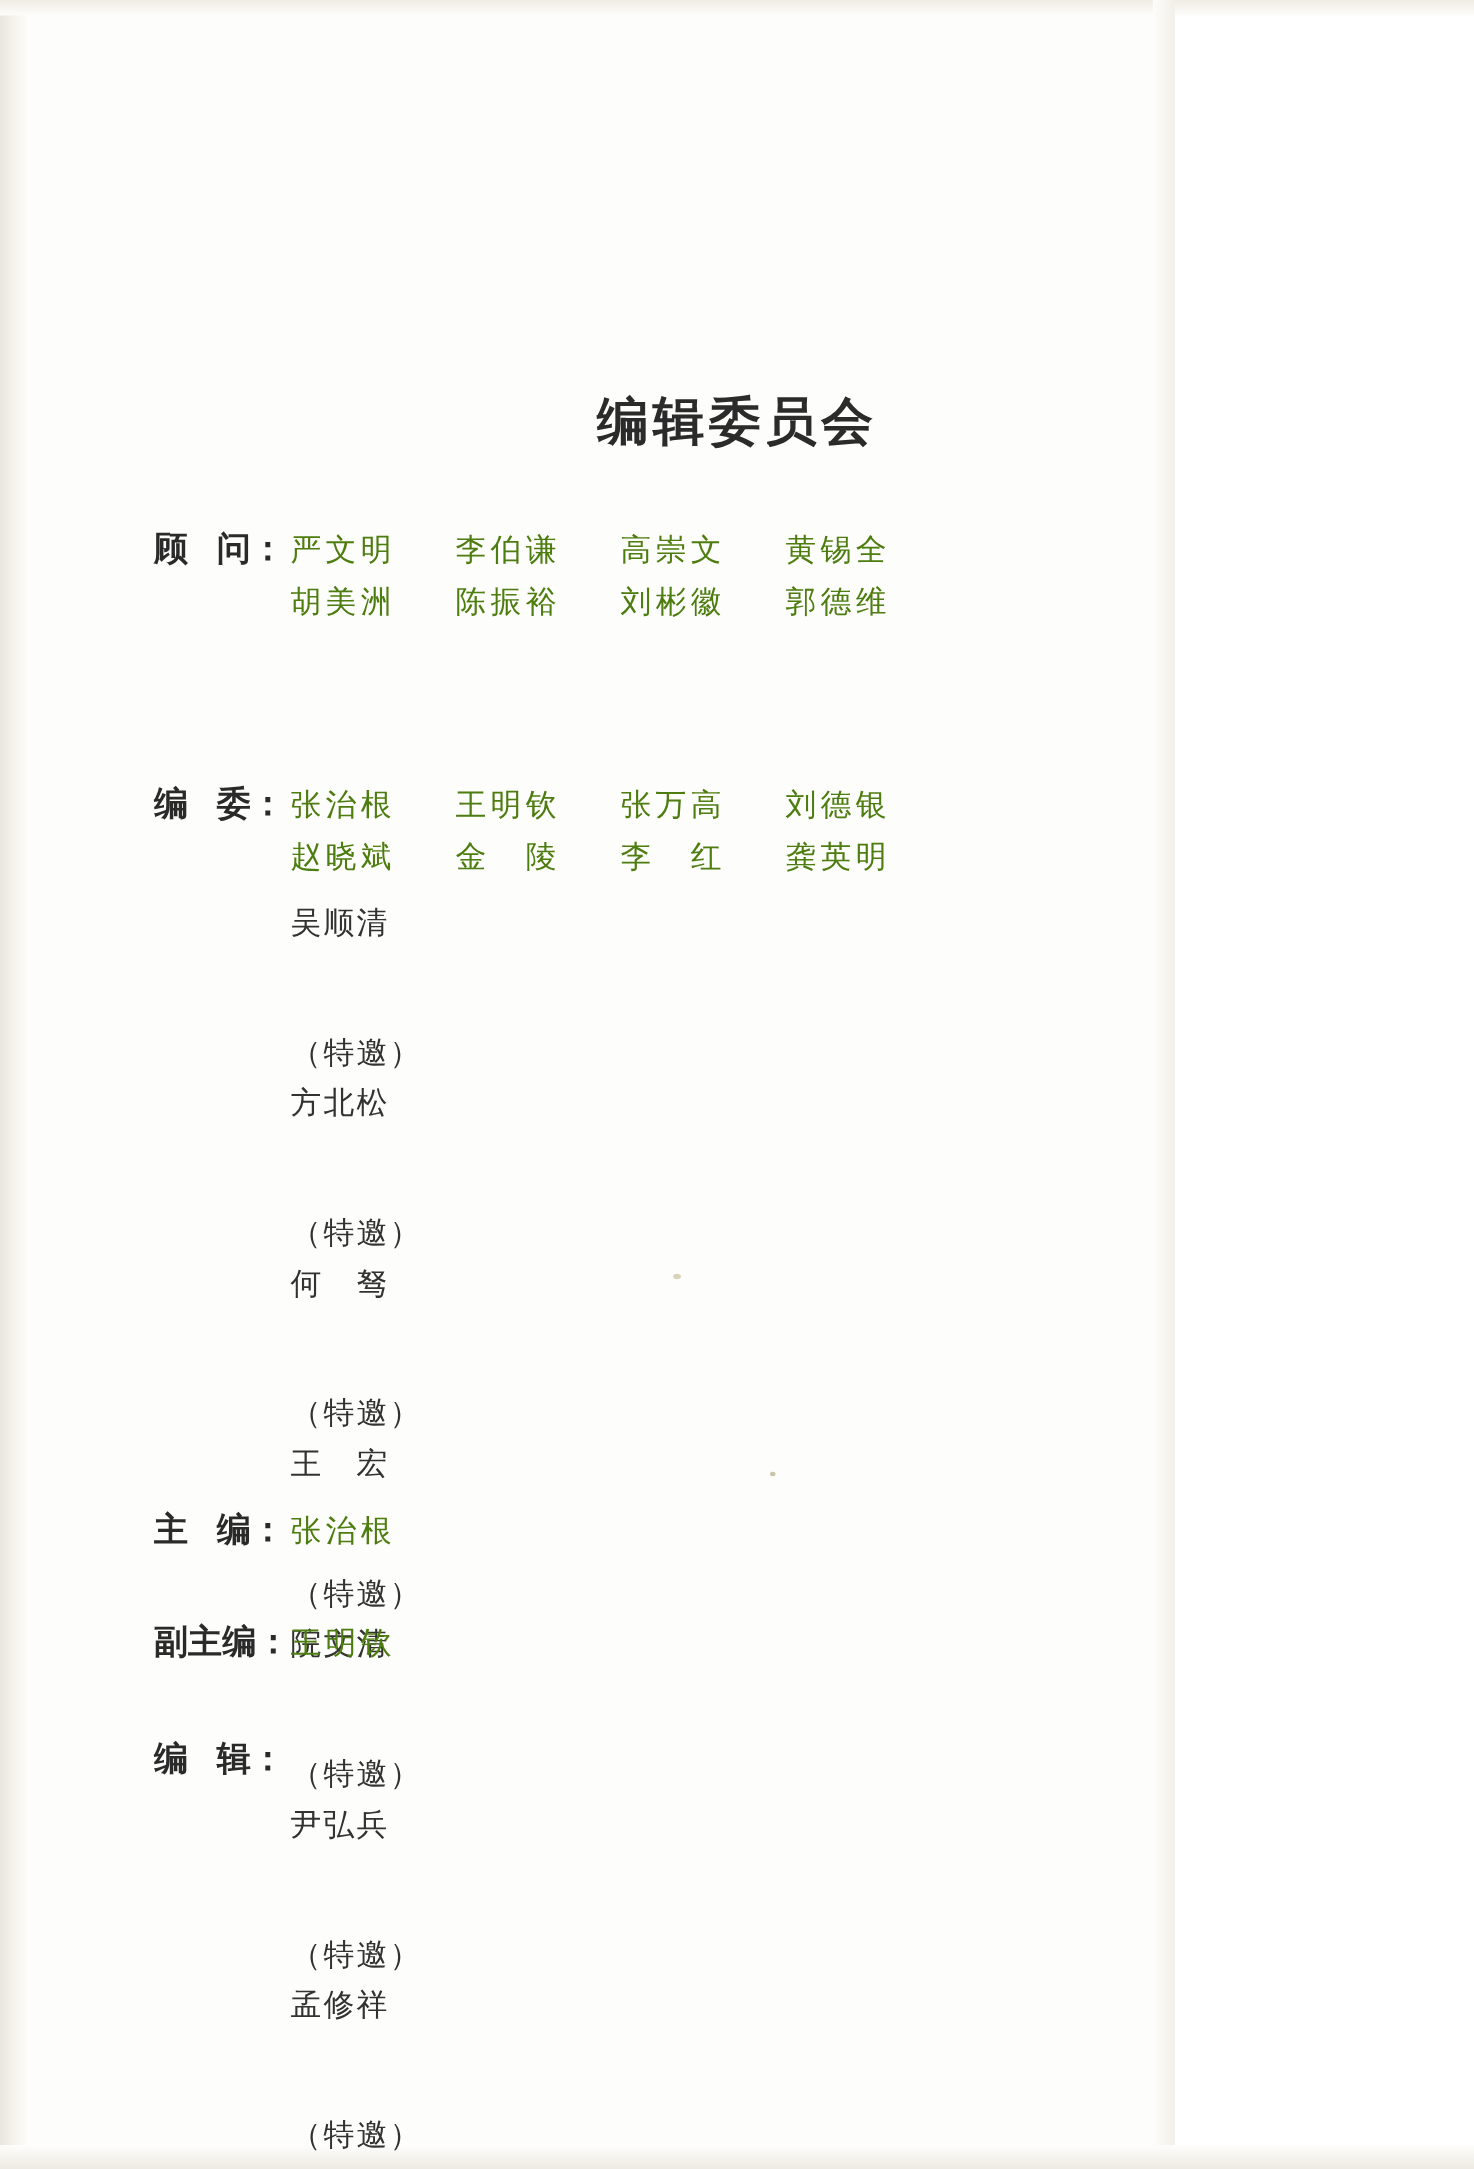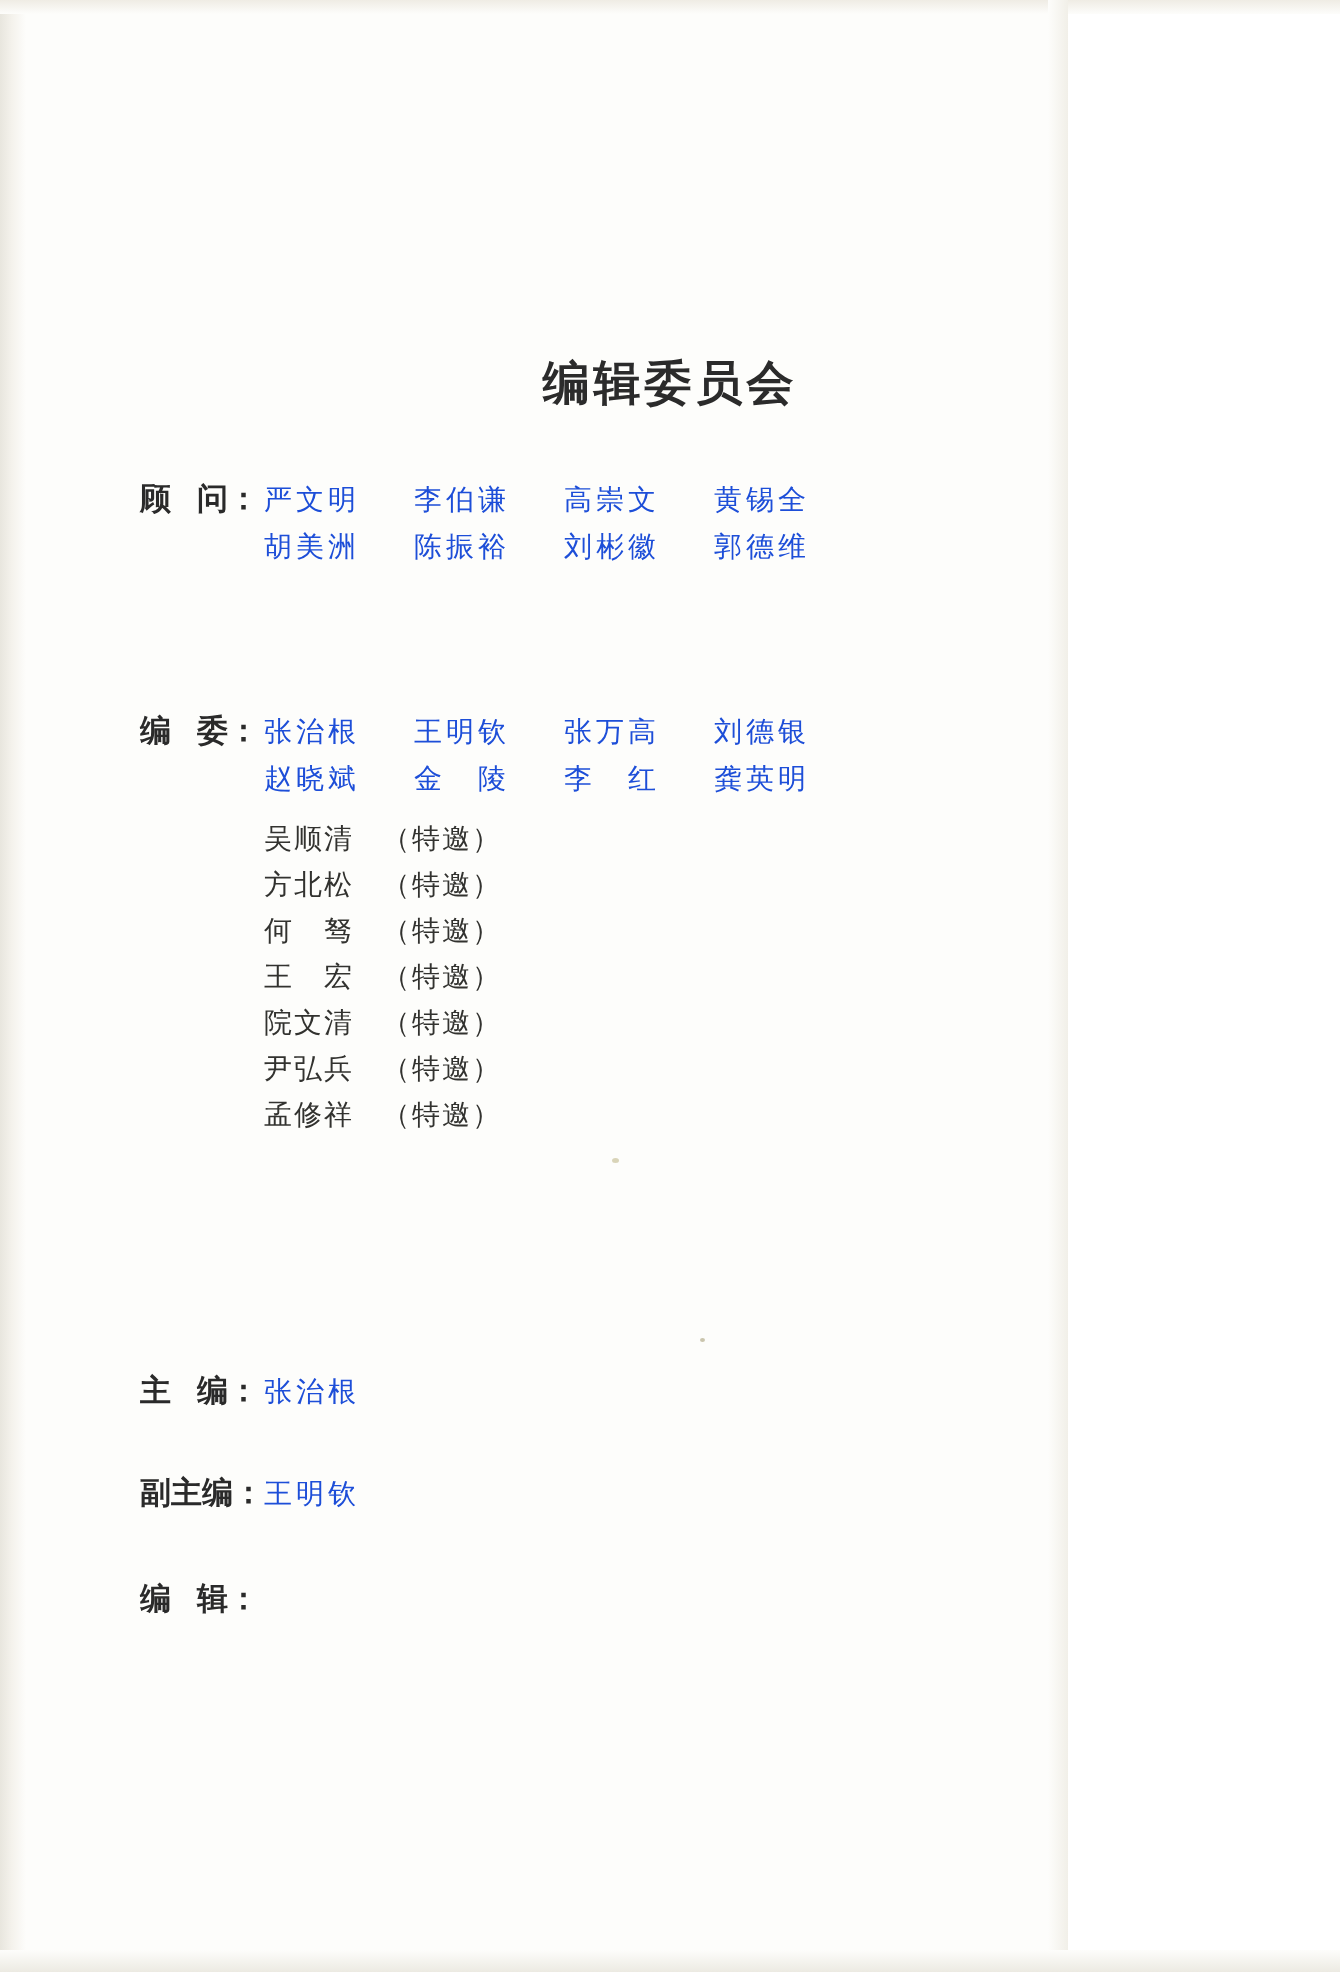--- a/index.html
+++ b/index.html
@@ -85,21 +85,21 @@
     letter-spacing: 0px;
     color: #2a2a2a;
     text-align: justify;
   }
   .label .sp { display: inline-block; width: 26px; }
 
   .names {
     display: flex;
     font-size: 28px;
     letter-spacing: 1px;
-    color: #1d4ed8;
+    color: #4d7c0f;
   }
   .name {
     width: 150px;
     flex: 0 0 150px;
     white-space: nowrap;
     letter-spacing: 4px;
   }
   .name.auto {
     width: auto;
     flex: 0 0 auto;
@@ -111,20 +111,21 @@
   .fzb-block { left: 140px; top: 1472px; }
   .bj-block { left: 140px; top: 1578px; }
 
   .special-row {
     display: flex;
     align-items: baseline;
     font-size: 28px;
     letter-spacing: 2px;
     margin-bottom: 8px;
     padding-left: 0;
+    flex-direction: column;
   }
   .special-name {
     width: 118px;
     flex: 0 0 118px;
     white-space: nowrap;
   }
   .special-tag {
     white-space: nowrap;
     letter-spacing: 2px;
   }

